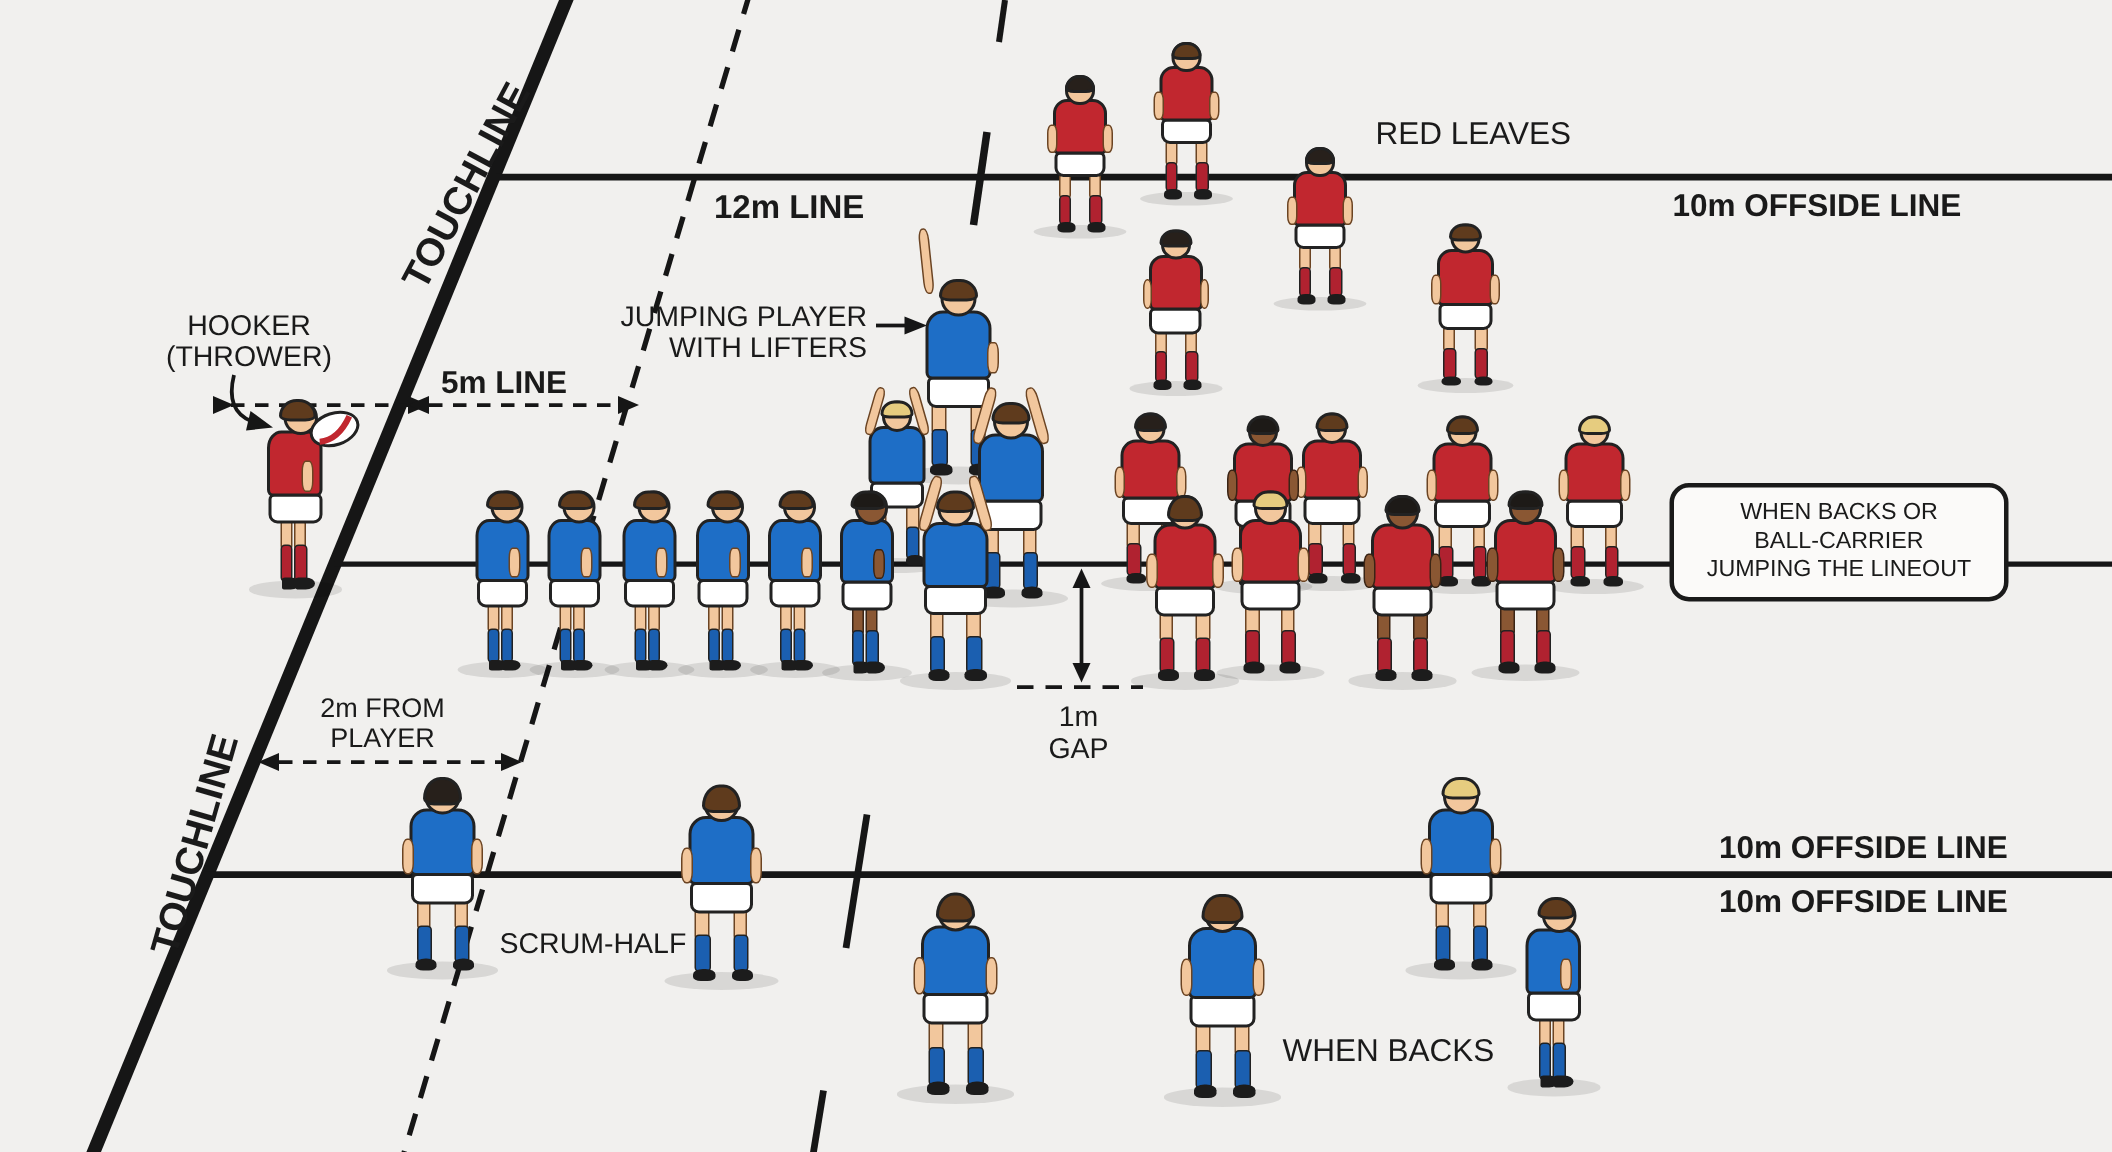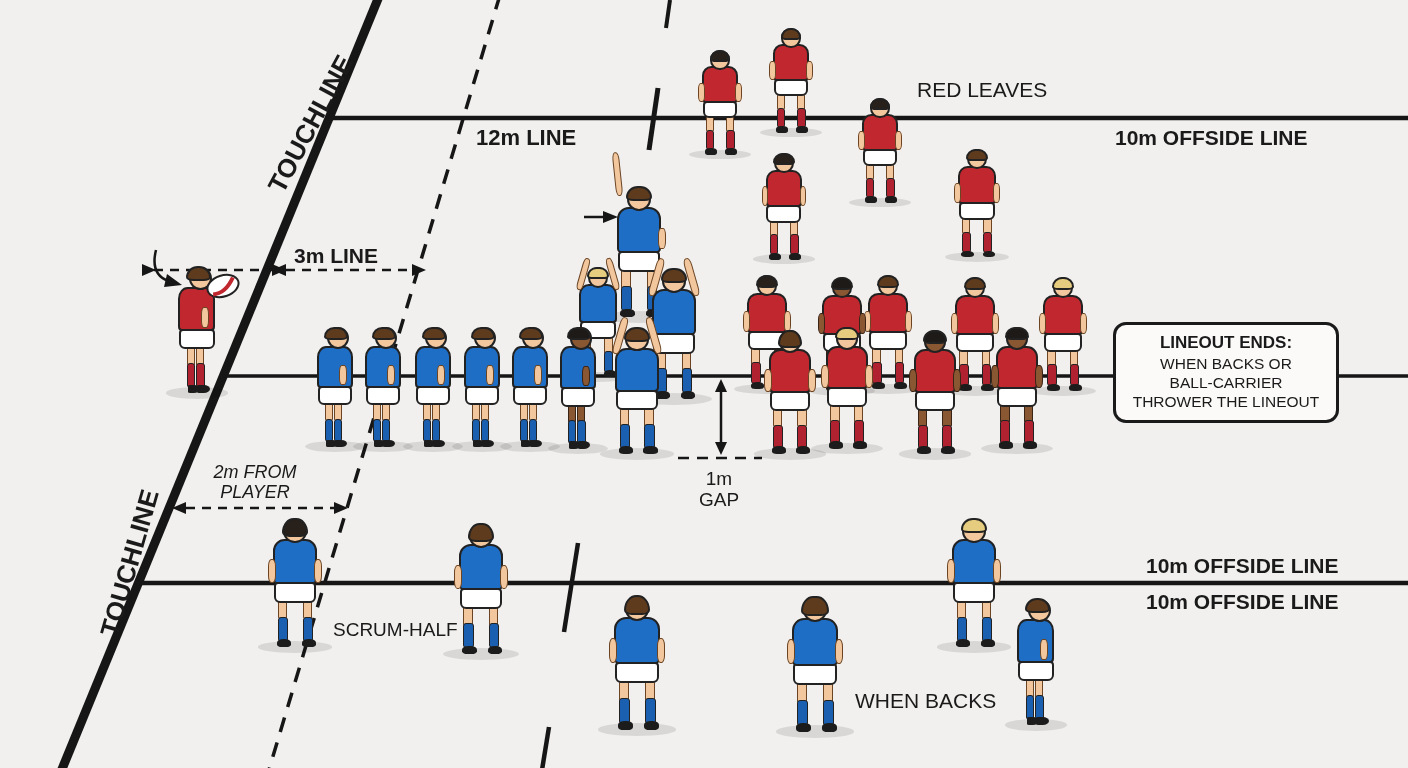--- a/index.html
+++ b/index.html
@@ -70,41 +70,48 @@
     <path d="M156,250 Q150,274 168,281" stroke="#161616" stroke-width="2.5" fill="none"></path>
     <path d="M182,285 L167,274 L164,287 Z" fill="#161616"></path>
   </svg>
 
   <div class="lbl bold rot" style="left:311px;top:124px;font-size:26px;transform:translate(-50%,-50%) rotate(-62deg);">TOUCHLINE</div>
 
   <div class="lbl bold rot" style="left:130px;top:563px;font-size:26px;transform:translate(-50%,-50%) rotate(-74deg);">TOUCHLINE</div>
 
   <div class="lbl bold" style="left:476px;top:125px;font-size:22px;">12m LINE</div>
 
-  <div class="lbl bold" style="left:294px;top:244px;font-size:21px;">3m LINE</div>
-
-
+  <div class="lbl bold" style="left:294px;top:244px;font-size:21px;">5m LINE</div>
+
+  <div class="lbl center" style="left:96px;top:207px;width:140px;font-size:19px;line-height:21px;">
+    <div>HOOKER</div>
+    <div>(THROWER)</div>
+  </div>
+
+  <div class="lbl right" style="left:408px;top:201px;width:170px;font-size:19px;line-height:21px;">
+    <div>JUMPING PLAYER</div>
+    <div>WITH LIFTERS</div>
+  </div>
 
   <div class="lbl" style="left:917px;top:78px;font-size:21px;">RED LEAVES</div>
 
   <div class="lbl bold" style="left:1115px;top:126px;font-size:21px;">10m OFFSIDE LINE</div>
 
   <div id="lineout-box">
-    <div class="bx-title">LINEOUT ENDS:</div>
     <div class="bx-line">WHEN BACKS OR</div>
     <div class="bx-line">BALL-CARRIER</div>
-    <div class="bx-line">THROWER THE LINEOUT</div>
+    <div class="bx-line">JUMPING THE LINEOUT</div>
   </div>
 
   <div class="lbl center" style="left:689px;top:468px;width:60px;font-size:19px;line-height:21px;">
     <div>1m</div>
     <div>GAP</div>
   </div>
 
-  <div class="lbl center" style="left:185px;top:462px;width:140px;font-size:18px;line-height:20px;font-style:italic;">
+  <div class="lbl center" style="left:185px;top:462px;width:140px;font-size:18px;line-height:20px;">
     <div>2m FROM</div>
     <div>PLAYER</div>
   </div>
 
   <div class="lbl" style="left:333px;top:619px;font-size:19px;">SCRUM-HALF</div>
 
   <div class="lbl bold" style="left:1146px;top:554px;font-size:21px;">10m OFFSIDE LINE</div>
 
   <div class="lbl bold" style="left:1146px;top:590px;font-size:21px;">10m OFFSIDE LINE</div>
 

